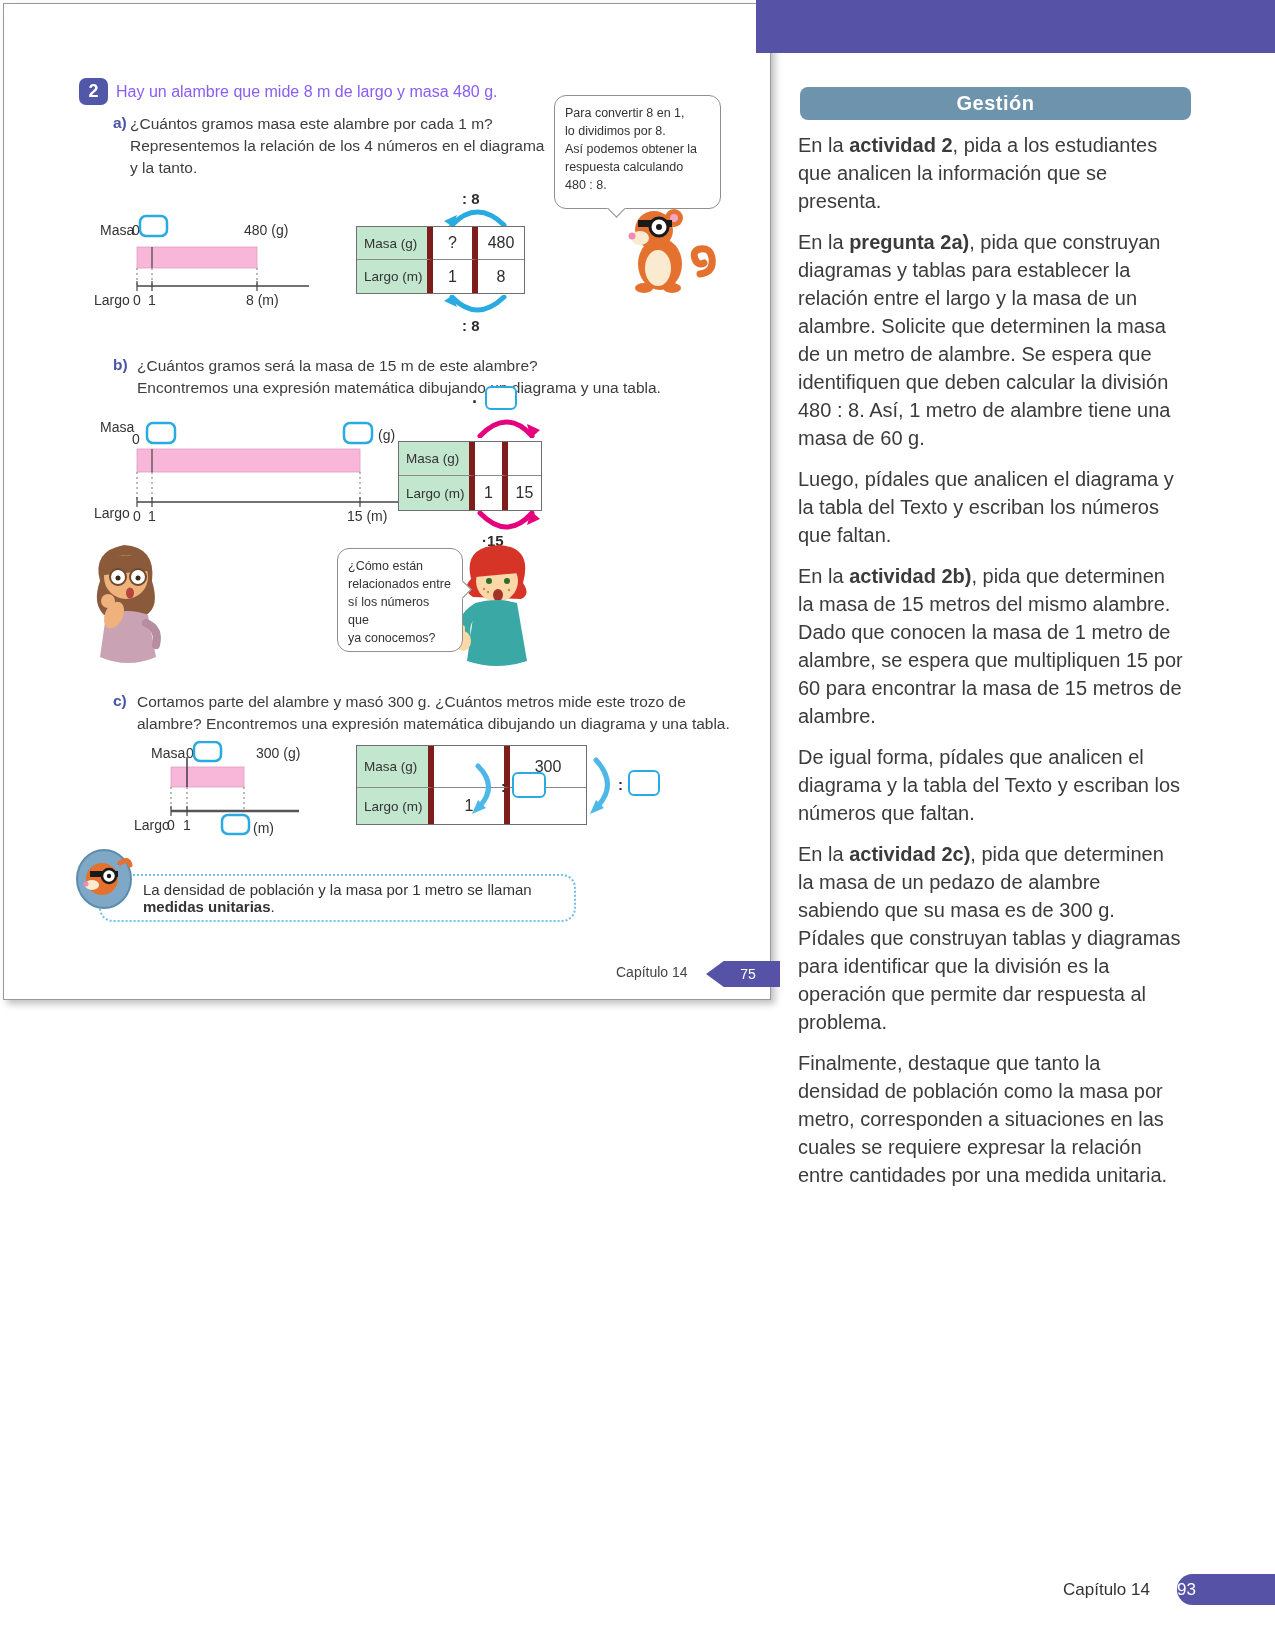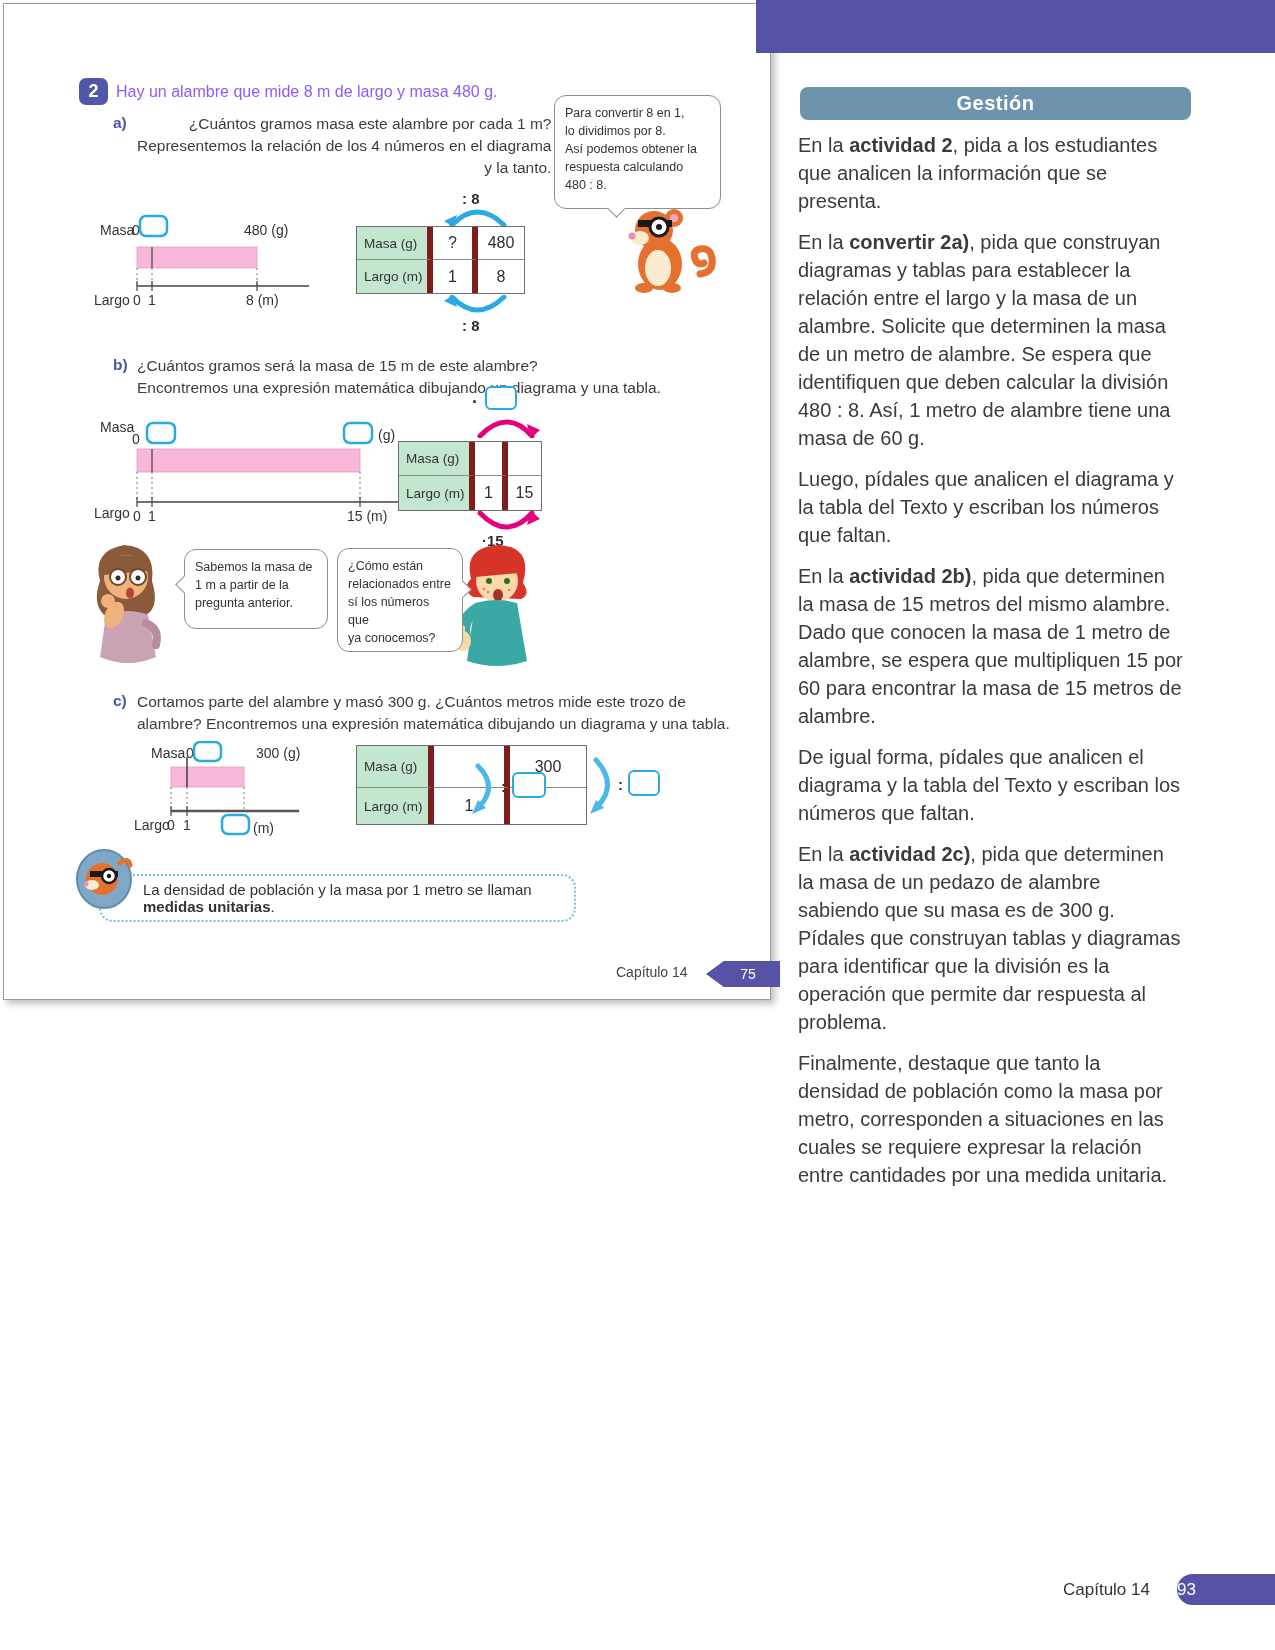--- a/index.html
+++ b/index.html
@@ -52,21 +52,21 @@
 <div id="stage">
 
   <div class="topbanner"></div>
 
   <div class="student-page">
 
     <div class="abs badge2" style="left:75px;top:74px;">2</div>
     <div class="abs stmt" style="left:112px;top:79px;">Hay un alambre que mide 8 m de largo y masa 480 g.</div>
 
     <div class="abs pmark" style="left:109px;top:110px;">a)</div>
-    <div class="abs" style="left:133px;top:109px;text-align:right;">
+    <div class="abs" style="left:126px;top:109px;">
       <div class="pline">¿Cuántos gramos masa este alambre por cada 1 m?</div>
       <div class="pline">Representemos la relación de los 4 números en el diagrama</div>
       <div class="pline">y la tanto.</div>
     </div>
 
     <div class="bubble" style="left:550px;top:91px;width:145px;height:96px;">
       <div>Para convertir 8 en 1,</div>
       <div>lo dividimos por 8.</div>
       <div>Así podemos obtener la</div>
       <div>respuesta calculando</div>
@@ -183,26 +183,20 @@
       <circle cx="32" cy="40" r="8" fill="#fff" stroke="#6b4a2c" stroke-width="2"></circle>
       <circle cx="52" cy="40" r="8" fill="#fff" stroke="#6b4a2c" stroke-width="2"></circle>
       <circle cx="32" cy="41" r="2.5" fill="#3a2a1a"></circle>
       <circle cx="52" cy="41" r="2.5" fill="#3a2a1a"></circle>
       <ellipse cx="44" cy="56" rx="4" ry="5.5" fill="#b5453c"></ellipse>
       <path d="M20,78 Q42,70 62,78 L70,120 Q42,132 14,120 Z" fill="#c9a3b4"></path>
       <ellipse cx="28" cy="78" rx="9" ry="14" fill="#f0b27d" transform="rotate(25 28 78)"></ellipse>
       <circle cx="22" cy="64" r="7" fill="#f0b27d"></circle>
       <path d="M60,86 Q74,92 70,108" fill="none" stroke="#b78da0" stroke-width="8" stroke-linecap="round"></path>
     </svg>
-    <div class="bubble" style="left:180px;top:545px;width:122px;height:62px;">
-      <div>Sabemos la masa de</div>
-      <div>1 m a partir de la</div>
-      <div>pregunta anterior.</div>
-      <div class="tail left"></div>
-    </div>
 
     <div class="bubble" style="left:333px;top:544px;width:104px;height:86px;">
       <div>¿Cómo están</div>
       <div>relacionados entre</div>
       <div>sí los números que</div>
       <div>ya conocemos?</div>
       <div class="tail right"></div>
     </div>
     <svg class="abs" style="left:447px;top:535px;" width="90" height="130" viewBox="0 0 90 130">
       <path d="M20,40 Q12,8 48,6 Q82,8 72,44 Q80,56 70,60 L22,58 Q10,50 20,40" fill="#d63427"></path>
@@ -284,21 +278,21 @@
     <div class="ftr-chap" style="left:612px;top:960px;">Capítulo 14</div>
     <div class="ftr-tab arrowtab" style="left:702px;top:957px;width:64px;height:26px;">
       <span>75</span>
     </div>
   </div>
 
   <div class="gestion-hdr">Gestión</div>
 
   <div class="gestion-body">
     <p><span>En la </span><b>actividad 2</b><span>, pida a los estudiantes que analicen la información que se presenta.</span></p>
-    <p><span>En la </span><b>convertir 2a)</b><span>, pida que construyan diagramas y tablas para establecer la relación entre el largo y la masa de un alambre. Solicite que determinen la masa de un metro de alambre. Se espera que identifiquen que deben calcular la división 480 : 8. Así, 1 metro de alambre tiene una masa de 60 g.</span></p>
+    <p><span>En la </span><b>pregunta 2a)</b><span>, pida que construyan diagramas y tablas para establecer la relación entre el largo y la masa de un alambre. Solicite que determinen la masa de un metro de alambre. Se espera que identifiquen que deben calcular la división 480 : 8. Así, 1 metro de alambre tiene una masa de 60 g.</span></p>
     <p><span>Luego, pídales que analicen el diagrama y la tabla del Texto y escriban los números que faltan.</span></p>
     <p><span>En la </span><b>actividad 2b)</b><span>, pida que determinen la masa de 15 metros del mismo alambre. Dado que conocen la masa de 1 metro de alambre, se espera que multipliquen 15 por 60 para encontrar la masa de 15 metros de alambre.</span></p>
     <p><span>De igual forma, pídales que analicen el diagrama y la tabla del Texto y escriban los números que faltan.</span></p>
     <p><span>En la </span><b>actividad 2c)</b><span>, pida que determinen la masa de un pedazo de alambre sabiendo que su masa es de 300 g. Pídales que construyan tablas y diagramas para identificar que la división es la operación que permite dar respuesta al problema.</span></p>
     <p><span>Finalmente, destaque que tanto la densidad de población como la masa por metro, corresponden a situaciones en las cuales se requiere expresar la relación entre cantidades por una medida unitaria.</span></p>
   </div>
 
   <div class="rftr-chap">Capítulo 14</div>
   <div class="rftr-tab">
     <span>93</span>

